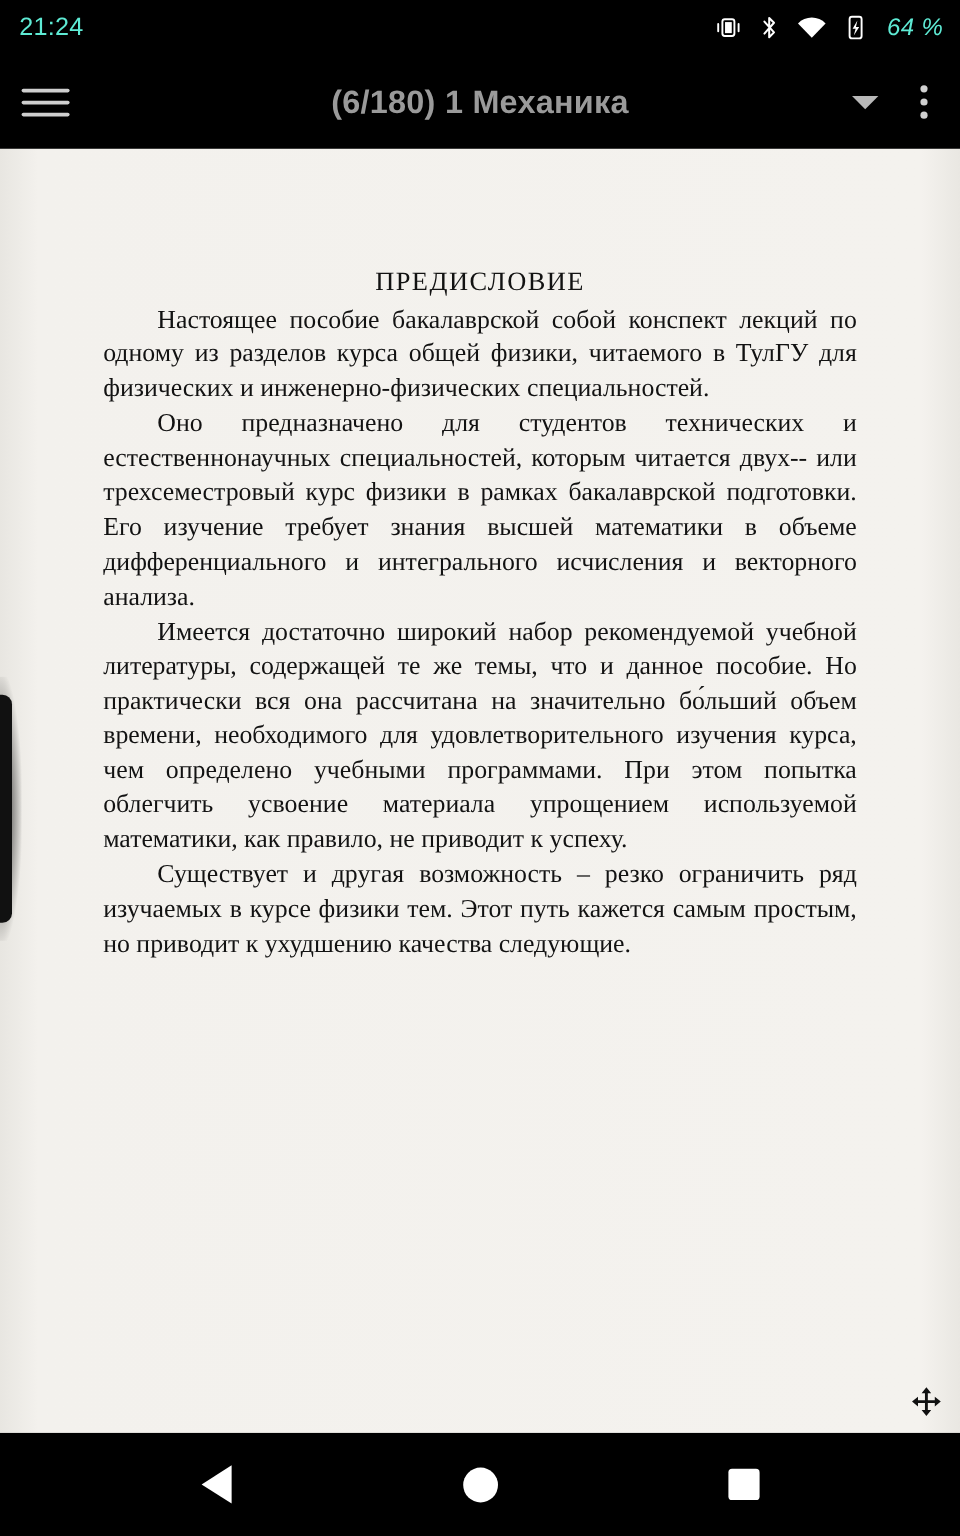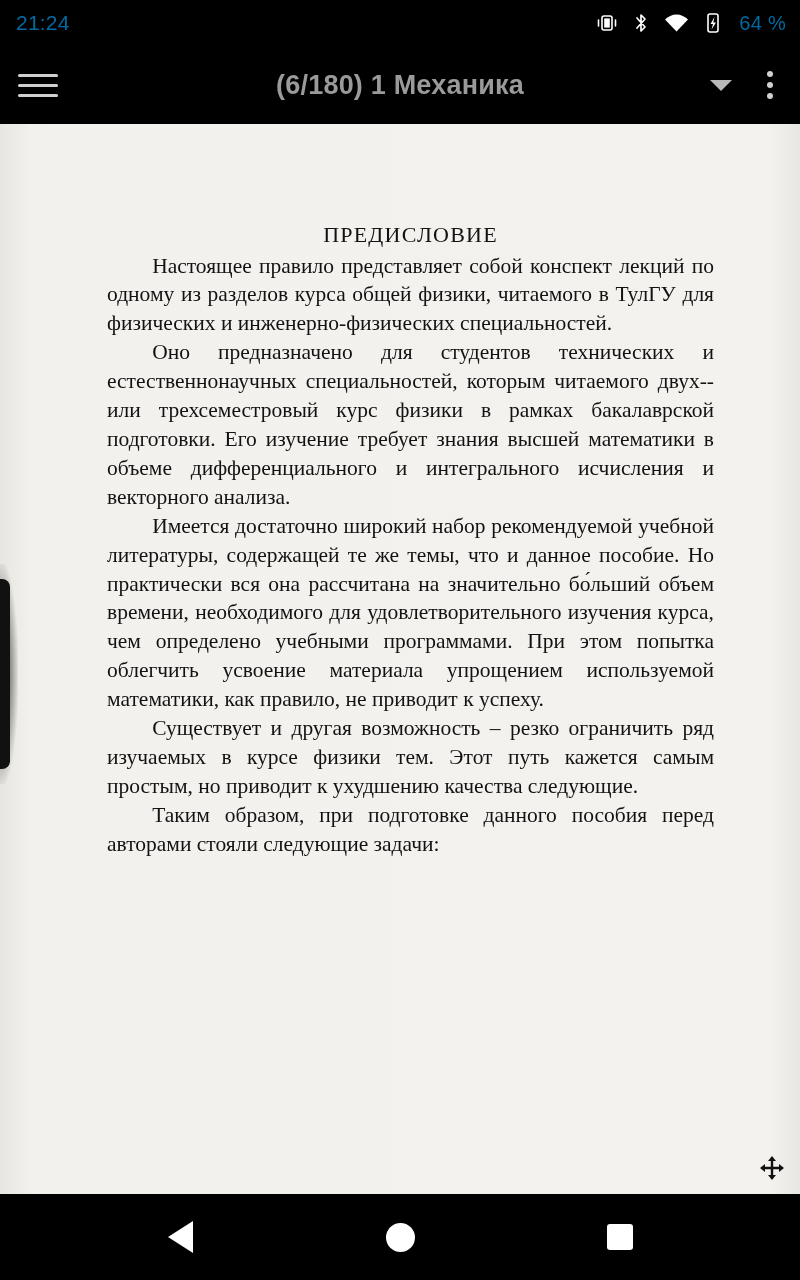--- a/index.html
+++ b/index.html
@@ -21,37 +21,38 @@
     background: #000;
     display: flex;
     flex-direction: column;
   }
 
   
   .status-bar {
     height: 46px;
     flex: 0 0 46px;
     background: #000;
-    color: #0369a1;
+    color: #5eead4;
     display: flex;
     align-items: center;
     justify-content: space-between;
     padding: 0 14px 0 16px;
     box-sizing: border-box;
     font-size: 21px;
     letter-spacing: 0.2px;
   }
   .status-left {
     display: flex;
     align-items: center;
   }
   .status-right {
     display: flex;
     align-items: center;
     gap: 16px;
+    font-style: italic;
   }
   .status-right .icon {
     display: inline-flex;
     align-items: center;
     justify-content: center;
   }
   .battery-text {
     font-size: 20px;
     margin-left: 2px;
     letter-spacing: 0.3px;
@@ -132,21 +133,20 @@
   .reader {
     position: relative;
     flex: 1 1 auto;
     background: #f1efeb;
     overflow: hidden;
   }
   .page {
     position: absolute;
     inset: 0;
     background: linear-gradient(90deg,#e8e6e1 0%, #f3f1ed 4%, #f4f2ee 96%, #e9e7e2 100%);
-    padding-left: 21px;
   }
   .page-inner {
     padding: 96px 86px 0 86px;
     box-sizing: border-box;
     font-family: "Liberation Serif", "DejaVu Serif", serif;
     color: #121212;
     font-size: 21.5px;
     line-height: 1.345;
     text-align: justify;
     text-justify: inter-word;
@@ -288,25 +288,24 @@
           <i></i>
           <i></i>
       </div>
     </div>
   </div>
 
   <div class="reader">
     <div class="page">
       <div class="page-inner">
         <div class="doc-title">ПРЕДИСЛОВИЕ</div>
-        <p class="para">Настоящее правило представляет собой конспект лекций по одному из разделов курса общей физики, читаемого в ТулГУ для физических и инженерно-физических специальностей.</p>
-        <p class="para">Оно предназначено для студентов технических и естественнонаучных специальностей, которым читаемого двух-- или трехсеместровый курс физики в рамках бакалаврской подготовки. Его изучение требует знания высшей математики в объеме дифференциального и интегрального исчисления и векторного анализа.</p>
+        <p class="para">Настоящее пособие бакалаврской собой конспект лекций по одному из разделов курса общей физики, читаемого в ТулГУ для физических и инженерно-физических специальностей.</p>
+        <p class="para">Оно предназначено для студентов технических и естественнонаучных специальностей, которым читается двух-- или трехсеместровый курс физики в рамках бакалаврской подготовки. Его изучение требует знания высшей математики в объеме дифференциального и интегрального исчисления и векторного анализа.</p>
         <p class="para">Имеется достаточно широкий набор рекомендуемой учебной литературы, содержащей те же темы, что и данное пособие. Но практически вся она рассчитана на значительно бо́льший объем времени, необходимого для удовлетворительного изучения курса, чем определено учебными программами. При этом попытка облегчить усвоение материала упрощением используемой математики, как правило, не приводит к успеху.</p>
         <p class="para">Существует и другая возможность – резко ограничить ряд изучаемых в курсе физики тем. Этот путь кажется самым простым, но приводит к ухудшению качества следующие.</p>
-        <p class="para">Таким образом, при подготовке данного пособия перед авторами стояли следующие задачи:</p>
 
       </div>
     </div>
     <div class="curl"></div>
     <div class="curl2"></div>
     <div class="move-handle">
       <svg width="26" height="26" viewBox="0 0 26 26" aria-hidden="true">
         <path d="M13 1 L17 6 H14.2 V11.8 H20 V9 L25 13 L20 17 V14.2 H14.2 V20 H17 L13 25 L9 20 H11.8 V14.2 H6 V17 L1 13 L6 9 V11.8 H11.8 V6 H9 Z" fill="#111"></path>
       </svg>
     </div>

